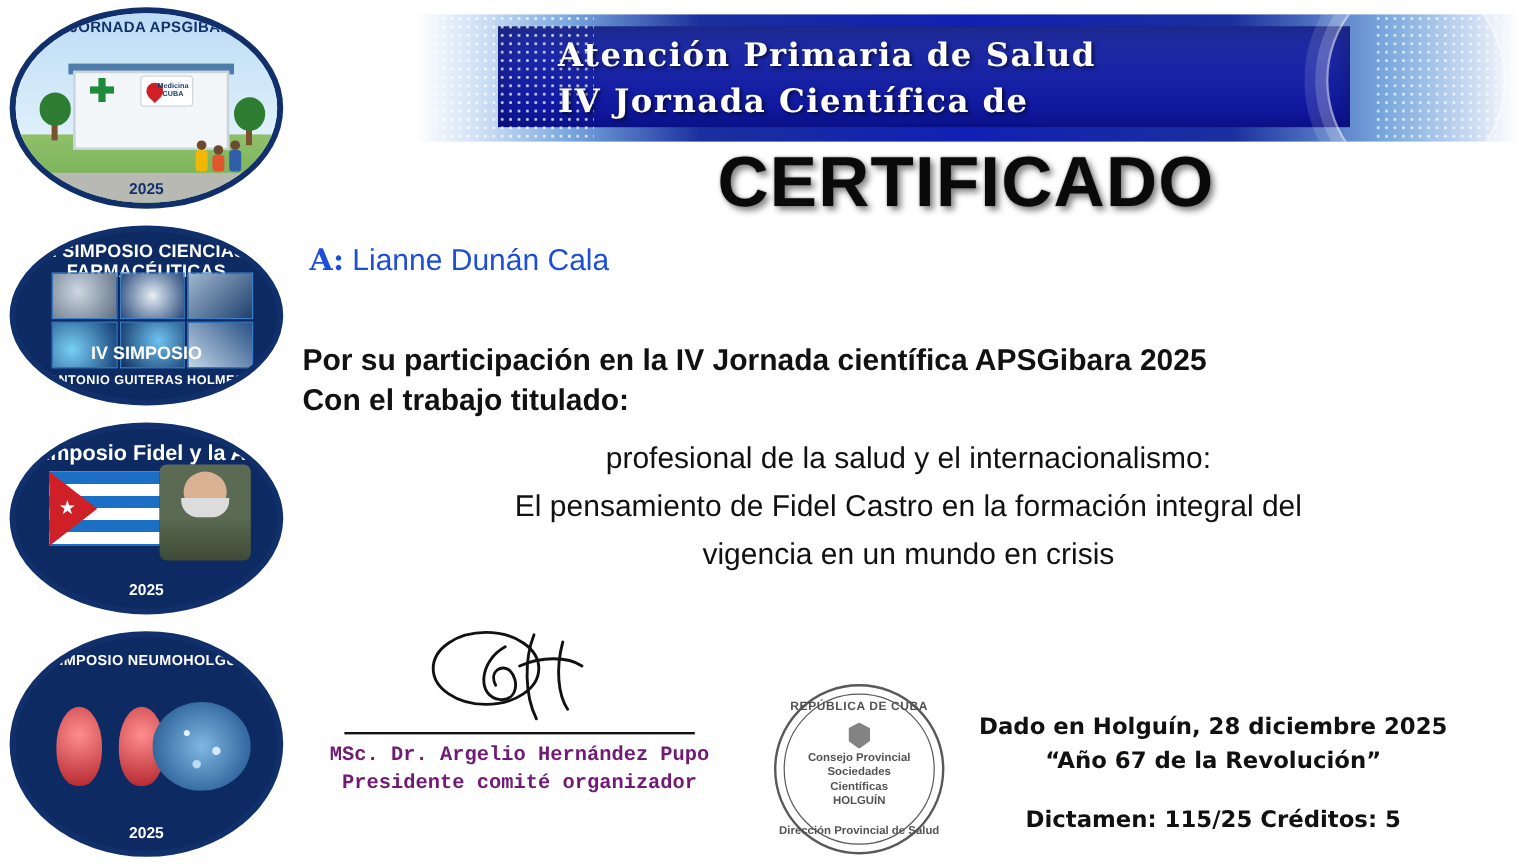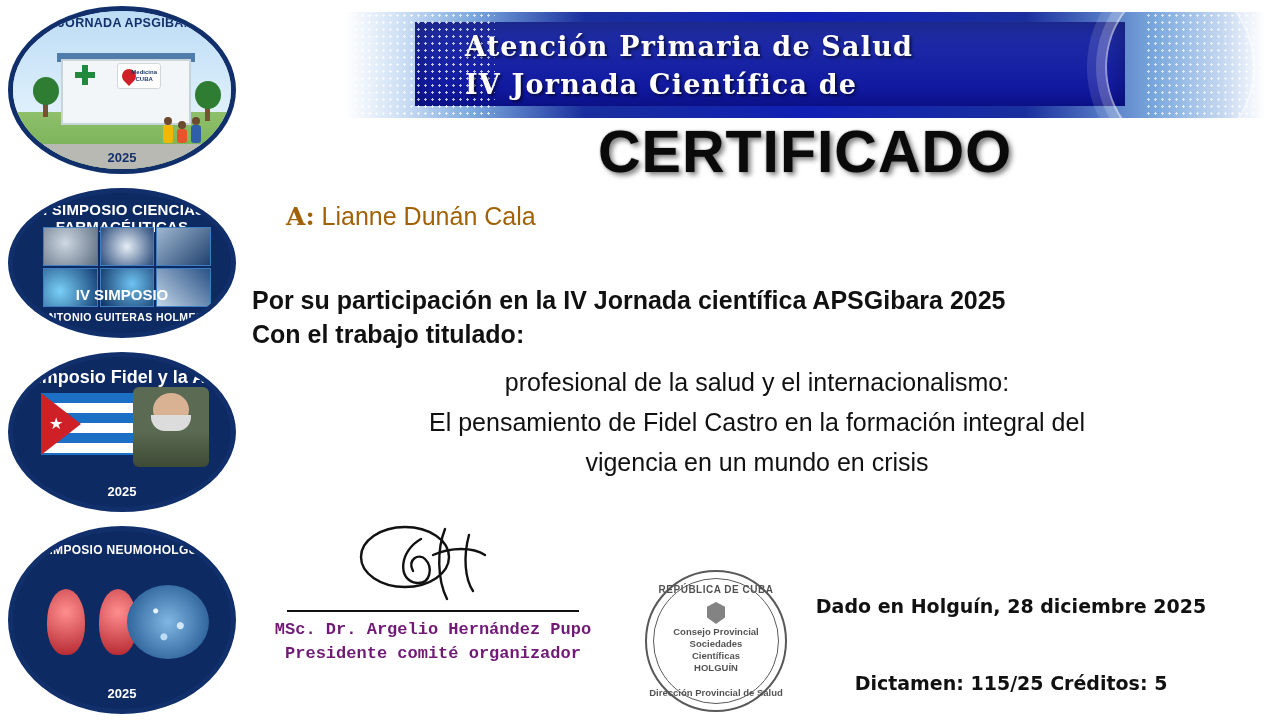--- a/index.html
+++ b/index.html
@@ -256,21 +256,21 @@
     font-weight:bold;
     font-size:59px;
     letter-spacing:1px;
     color:#0a0a0a;
     text-shadow: 3px 3px 5px rgba(110,110,110,.85), 0 0 2px #888;
   }
 
   
   .to-line {
     position:absolute; left:258px; top:202px;
-    font-size:25px; color:#a16207;margin-left:28px;
+    font-size:25px; color:#1d4ed8;
   }
   .to-label {
     font-family: "DejaVu Serif", serif;
     font-weight:bold; font-size:25px;
   }
   .to-name { font-size:25px; }
 
   .para1 {
     position:absolute; left:252px; top:283px; width:1000px;
     font-size:25px; font-weight:bold; color:#111; line-height:34px;
@@ -465,16 +465,17 @@
     <div class="seal-emblem"></div>
     <div class="seal-mid">
       Consejo Provincial<br>Sociedades<br>Científicas<br>
       <span>HOLGUÍN</span>
     </div>
     <div class="seal-bot">Dirección Provincial de Salud</div>
   </div>
 
   <div class="issued">
     <div>Dado en Holguín, 28 diciembre 2025</div>
+    <div>“Año 67 de la Revolución”</div>
   </div>
   <div class="dictamen">Dictamen: 115/25  Créditos:  5</div>
 
 </div>
 
 </body></html>

